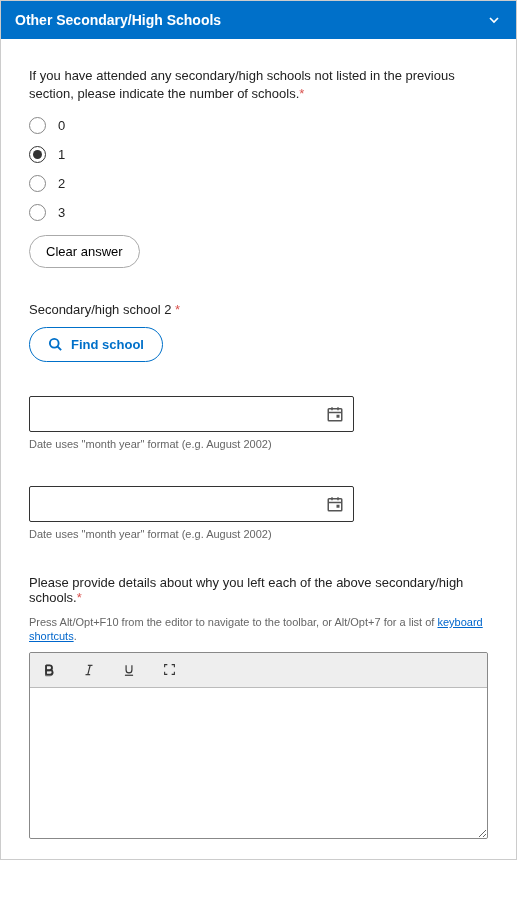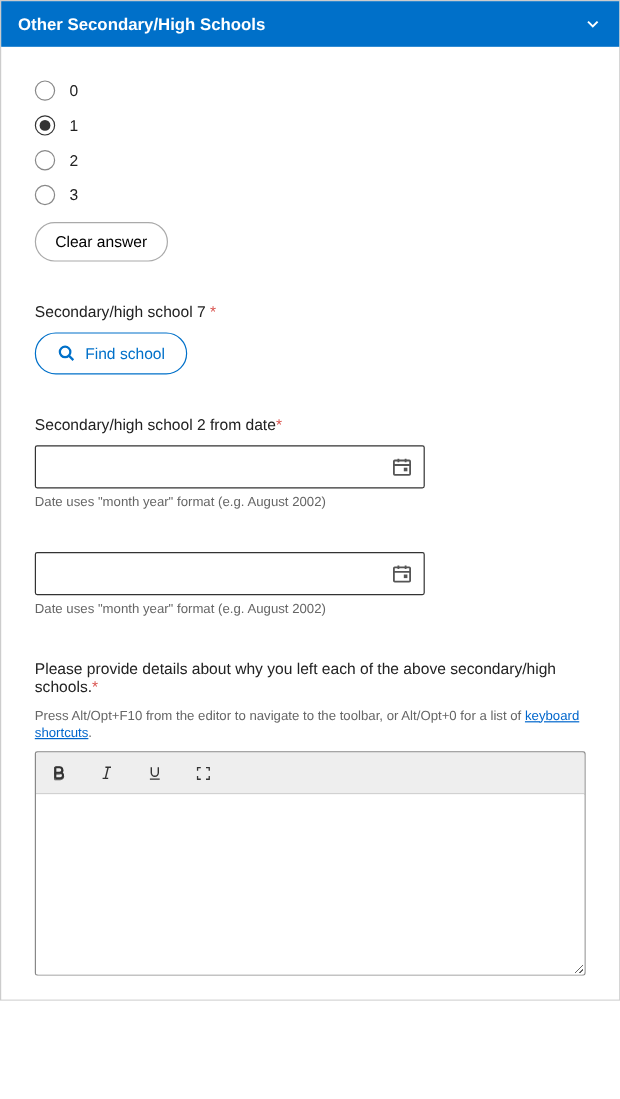--- a/index.html
+++ b/index.html
@@ -13,21 +13,21 @@
 .radio-group { margin-bottom: 14px; }
 .radio-item { display: flex; align-items: center; margin-bottom: 12px; cursor: pointer; }
 .radio-outer { width: 17px; height: 17px; border: 1px solid #888; border-radius: 50%; margin-right: 12px; display: flex; align-items: center; justify-content: center; flex-shrink: 0; }
 .radio-item.selected .radio-outer { border-width: 1.5px; border-color:#333; }
 .radio-inner { width: 9px; height: 9px; background: #333; border-radius: 50%; display: none; }
 .radio-item.selected .radio-inner { display: block; }
 .radio-label { font-size: 13px; color: #222; }
 .pill-btn { border: 1px solid #aaa; background: #fff; border-radius: 30px; padding: 8px 16px; font-size: 13px; color: #000000; cursor: pointer; }
 .section-gap { margin-top: 34px; }
 .field-label { font-size: 13px; color: #222; margin-bottom: 10px; }
-.find-school-btn { border: 1.5px solid #0070c9; background: #fff; color: #0070c9; border-radius: 22px; padding: 9px 18px; font-size: 13px; font-weight: normal; cursor: pointer; display: inline-flex; align-items: center; gap: 8px; }
+.find-school-btn { border: 1.5px solid #0070c9; background: #fff; color: #0070c9; border-radius: 22px; padding: 9px 18px; font-size: 13px; font-weight: bold; cursor: pointer; display: inline-flex; align-items: center; gap: 8px; }
 .date-input-wrap { position: relative; }
 .date-input { width: 325px; height: 36px; border: 1.5px solid #333; border-radius: 2px; padding: 6px 36px 6px 8px; font-size: 13px; }
 .cal-icon { position: absolute; right: 8px; top: 50%; transform: translateY(-50%); color: #444; cursor: pointer; left: 297px; right: auto;}
 .helper { font-size: 11px; color: #666; margin-top: 5px; line-height: 1.3; }
 .helper a { color: #0066cc; text-decoration: underline; }
 .editor-wrap { border: 1px solid #888; border-radius: 2px; margin-top: 8px; }
 .editor-toolbar { background: #eee; border-bottom: 1px solid #bbb; padding: 6px 8px; display: flex; gap: 18px; align-items: center; border-radius: 2px 2px 0 0;}
 .tool-btn { width: 22px; height: 22px; display: flex; align-items: center; justify-content: center; cursor: pointer; color: #333; }
 .editor-area { min-height: 150px; padding: 8px; font-size: 13px; outline: none; background:#fff; resize: both; overflow:auto; border-radius:0 0 2px 2px;}
 .editor-footer { display: flex; justify-content: space-between; font-size: 11px; color: #555; margin-top: 6px; }
@@ -41,20 +41,23 @@
     <span class="panel-header-title">Other Secondary/High Schools</span>
     <span>
       <svg width="16" height="16" viewBox="0 0 24 24" fill="none" stroke="#fff" stroke-width="2.5">
           <polyline points="6 9 12 15 18 9"></polyline>
         </svg>
     </span>
   </div>
 
   <div class="panel-body">
 
+    <div class="question">
+      <span>If you have attended any secondary/high schools not listed in the previous section, please indicate the number of schools.</span><span class="req">*</span>
+    </div>
 
     <div class="radio-group">
       <div class="radio-item">
         <span class="radio-outer"></span>
         <span class="radio-label">0</span>
       </div>
       <div class="radio-item selected">
         <span class="radio-outer">
             <span class="radio-inner"></span>
           </span>
@@ -67,37 +70,34 @@
       <div class="radio-item">
         <span class="radio-outer"></span>
         <span class="radio-label">3</span>
       </div>
     </div>
 
     <button class="pill-btn">Clear answer</button>
 
     <div class="section-gap">
       <div class="field-label">
-        <span>Secondary/high school 7 </span><span class="req">*</span>
+        <span>Secondary/high school 2 </span><span class="req">*</span>
       </div>
       <button class="find-school-btn">
         <span>
           <svg width="15" height="15" viewBox="0 0 24 24" fill="none" stroke="#0070c9" stroke-width="3">
               <circle cx="10" cy="10" r="7"></circle>
               <line x1="21" y1="21" x2="15" y2="15"></line>
             </svg>
         </span>
         <span>Find school</span>
       </button>
     </div>
 
     <div class="section-gap">
-      <div class="field-label">
-        <span>Secondary/high school 2 from date</span><span class="req">*</span>
-      </div>
       <div class="date-input-wrap">
         <input class="date-input" type="text" value="" style="">
         <span class="cal-icon">
           <svg width="18" height="18" viewBox="0 0 24 24" fill="none" stroke="#555" stroke-width="2">
               <rect x="3" y="5" width="18" height="16" rx="1"></rect>
               <line x1="3" y1="10" x2="21" y2="10"></line>
               <line x1="8" y1="3" x2="8" y2="7"></line>
               <line x1="16" y1="3" x2="16" y2="7"></line>
               <rect x="14" y="13" width="4" height="4" fill="#555" stroke="none"></rect>
             </svg>
@@ -120,21 +120,21 @@
         </span>
       </div>
       <div class="helper">Date uses "month year" format (e.g. August 2002)</div>
     </div>
 
     <div class="section-gap">
       <div class="field-label">
         <span>Please provide details about why you left each of the above secondary/high schools.</span><span class="req">*</span>
       </div>
       <div class="helper">
-        <span>Press Alt/Opt+F10 from the editor to navigate to the toolbar, or Alt/Opt+0 for a list of </span><a href="#">keyboard shortcuts</a><span>.</span>
+        <span>Press Alt/Opt+F10 from the editor to navigate to the toolbar, or Alt/Opt+7 for a list of </span><a href="#">keyboard shortcuts</a><span>.</span>
       </div>
       <div class="editor-wrap">
         <div class="editor-toolbar">
           <span class="tool-btn">
             <svg width="14" height="14" viewBox="0 0 24 24" fill="#333">
                 <path d="M6 4h7a5 5 0 0 1 0 10H6zm0 8h8a5 5 0 0 1 0 10H6z" stroke="#333" stroke-width="1" fill="none"></path>
                 <path d="M7 4v16" stroke="#333" stroke-width="3"></path>
                 <path d="M7 4h6a4 4 0 0 1 0 8H7m0 0h7a4 4 0 0 1 0 8H7" stroke="#333" stroke-width="3" fill="none"></path>
               </svg>
           </span>

